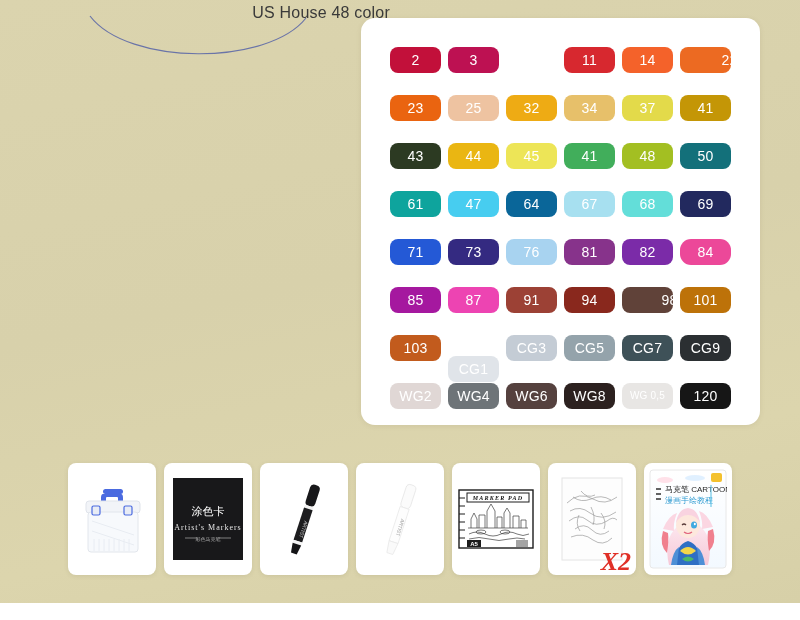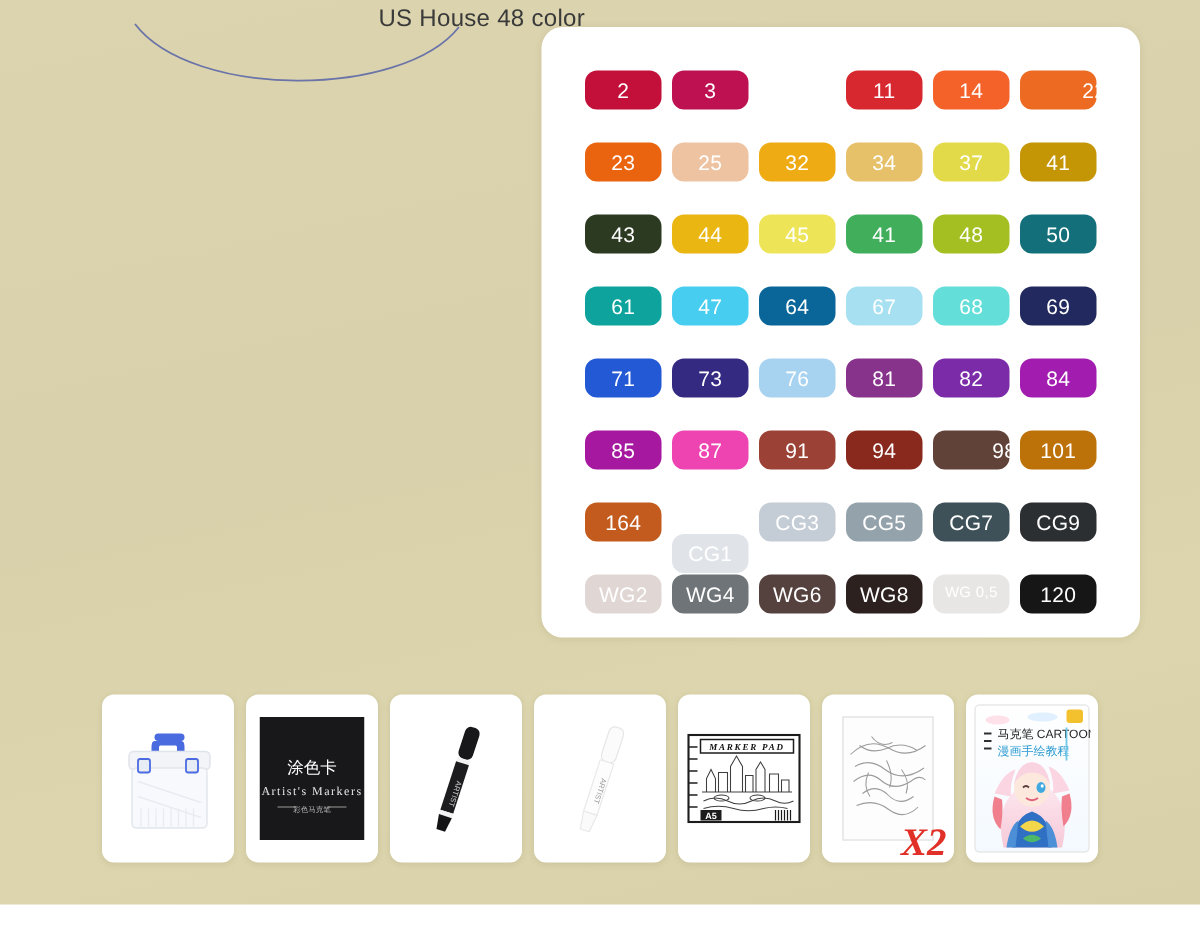--- a/index.html
+++ b/index.html
@@ -104,28 +104,28 @@
         <div class="swatch" style="background: rgb(71, 205, 240);">47</div>
         <div class="swatch" style="background: rgb(10, 102, 153);">64</div>
         <div class="swatch" style="background: rgb(167, 224, 240);">67</div>
         <div class="swatch" style="background: rgb(99, 222, 217);">68</div>
         <div class="swatch" style="background: rgb(34, 41, 94);">69</div>
         <div class="swatch" style="background: rgb(36, 89, 214);">71</div>
         <div class="swatch" style="background: rgb(52, 42, 129);">73</div>
         <div class="swatch" style="background: rgb(168, 211, 240);">76</div>
         <div class="swatch" style="background: rgb(135, 51, 139);">81</div>
         <div class="swatch" style="background: rgb(123, 43, 168);">82</div>
-        <div class="swatch" style="background: #a21caf;">84</div>
+        <div class="swatch" style="background: #ec4899; border-radius: 11px;">84</div>
         <div class="swatch" style="background: rgb(165, 24, 159);">85</div>
         <div class="swatch" style="background: rgb(237, 68, 178);">87</div>
         <div class="swatch" style="background: rgb(156, 65, 53);">91</div>
         <div class="swatch" style="background: rgb(137, 40, 29);">94</div>
         <div class="swatch" style="background: rgb(96, 66, 57); padding-left: 44px;">98</div>
         <div class="swatch" style="background: rgb(189, 114, 9);">101</div>
-        <div class="swatch" style="background: rgb(194, 91, 29);">164</div>
+        <div class="swatch" style="background: rgb(194, 91, 29);">103</div>
         <div class="swatch" style="background: rgb(224, 228, 233); margin-top: 21px;">CG1</div>
         <div class="swatch" style="background: rgb(196, 204, 213);">CG3</div>
         <div class="swatch" style="background: rgb(148, 163, 171);">CG5</div>
         <div class="swatch" style="background: rgb(62, 81, 88);">CG7</div>
         <div class="swatch" style="background: rgb(43, 47, 50);">CG9</div>
         <div class="swatch" style="background: rgb(224, 215, 213);">WG2</div>
         <div class="swatch" style="background: rgb(110, 116, 120);">WG4</div>
         <div class="swatch" style="background: rgb(85, 65, 62);">WG6</div>
         <div class="swatch" style="background: rgb(44, 33, 31);">WG8</div>
         <div class="swatch s-tiny" style="background: rgb(232, 230, 228);">WG 0,5</div>

